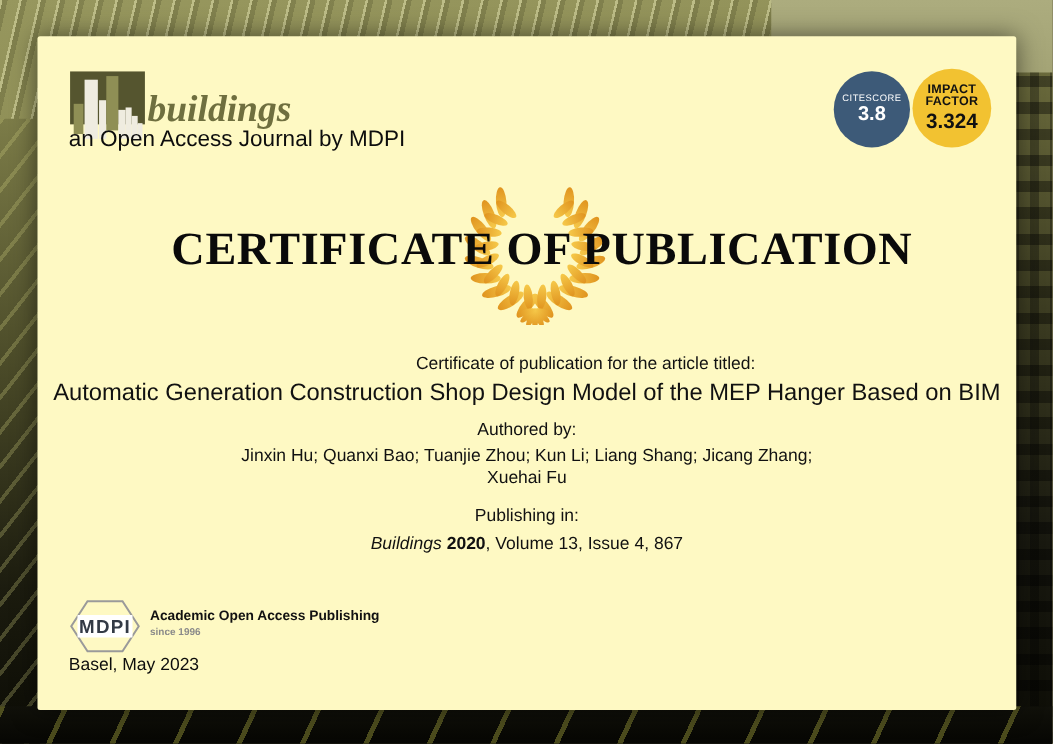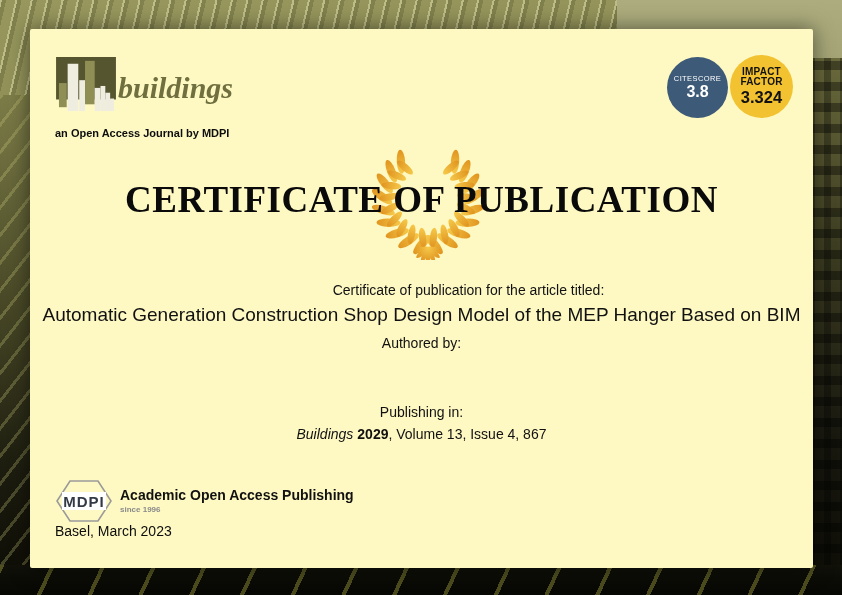--- a/index.html
+++ b/index.html
@@ -30,47 +30,47 @@
       repeating-linear-gradient(115deg,rgba(175,175,65,.40) 0 4px,rgba(0,0,0,0) 4px 46px),
       linear-gradient(180deg,#11110a,#060603);}
   
   .card{position:absolute;left:30px;top:29px;width:783px;height:539px;background:#fef9c3;
     border-radius:2px;box-shadow:0 0 20px rgba(0,0,0,.5);}
   .abs{position:absolute;}
   
   .logo-icon{left:25px;top:28px;width:62px;height:56px;}
   .journal-name{left:88px;top:44px;font-family:"Liberation Serif",serif;
     font-style:italic;font-weight:700;font-size:30px;color:var(--olive,#6f6f3f);line-height:1;}
-  .journal-tagline{left:25px;top:98px;font-size:11px;font-weight:700;color:#0d0d0d;}
+  .journal-tagline{left:25px;top:72px;font-size:18px;font-weight:400;color:#0d0d0d;}
   
   .circle{border-radius:50%;display:flex;flex-direction:column;align-items:center;justify-content:center;text-align:center;}
   .citescore{left:637px;top:28px;width:61px;height:61px;background:var(--citescore-bg,#3d5a78);color:#fff;}
   .citescore .lbl{font-size:7.5px;letter-spacing:.4px;}
   .citescore .val{font-size:16px;font-weight:700;line-height:1.1;}
   .impact{left:700px;top:26px;width:63px;height:63px;background:var(--impact-bg,#f2c231);color:#111;}
   .impact .lbl{font-size:10px;font-weight:700;line-height:1.05;letter-spacing:.2px;}
   .impact .val{font-size:16.5px;font-weight:700;line-height:1.15;}
   
   .wreath{left:323px;top:109px;width:150px;height:122px;z-index:1;}
-  .cert-title{left:0;top:152px;width:100%;text-align:center;z-index:2;
+  .cert-title{left:12px;top:152px;width:100%;text-align:center;z-index:2;
     font-family:"Liberation Serif",serif;font-weight:700;font-size:37px;letter-spacing:.5px;color:#0a0a0a;line-height:1;}
   
   .tline{left:0;width:100%;text-align:center;color:#111;font-size:14px;}
   .intro{top:253px;padding-left:47px;}
   .article{top:275px;font-size:19px;}
   .authored{top:306px;}
   .authors{top:327px;line-height:16.5px;}
   .published{top:375px;}
   .publine{top:397px;}
   .pub-journal{font-style:italic;}
   .pub-year{font-weight:700;margin-left:4px;}
   
   .mdpi-logo{left:25px;top:450px;width:58px;height:44px;}
   .pub-text{left:90px;top:458px;line-height:1.25;}
-  .pub-text .b{font-size:14px;font-weight:700;color:#111;}
+  .pub-text .b{font-size:11px;font-weight:700;color:#111;}
   .pub-text .s{font-size:8px;color:#8a8a8a;font-weight:bold;}
   .place-date{left:25px;top:494px;font-size:14px;font-weight:500;color:#0d0d0d;}
 </style>
 </head>
 <body>
 
 <div class="bg"></div>
 <div class="bg-top-stripes"></div>
 <div class="bg-top-right"></div>
 <div class="bg-right-building"></div>
@@ -164,29 +164,33 @@
         <ellipse rx="2.6" ry="8" transform="rotate(75) translate(0,7)"></ellipse>
       </g>
     </g>
   </svg>
 
   <div class="abs cert-title">CERTIFICATE OF PUBLICATION</div>
 
   <div class="abs tline intro">Certificate of publication for the article titled:</div>
   <div class="abs tline article">Automatic Generation Construction Shop Design Model of the MEP Hanger Based on BIM</div>
   <div class="abs tline authored">Authored by:</div>
+  <div class="abs tline authors">
+    <div>Jinxin Hu; Quanxi Bao; Tuanjie Zhou; Kun Li; Liang Shang; Jicang Zhang;</div>
+    <div>Xuehai Fu</div>
+  </div>
   <div class="abs tline published">Publishing in:</div>
   <div class="abs tline publine">
-    <span class="pub-journal">Buildings</span><span class="pub-year">2029</span><span>, Volume 13, Issue 4, 867</span>
+    <span class="pub-journal">Buildings</span><span class="pub-year">2020</span><span>, Volume 13, Issue 4, 867</span>
   </div>
 
   <svg class="abs mdpi-logo" viewBox="0 0 58 44">
     <polygon points="15,2 43,2 56,22 43,42 15,42 2,22" fill="none" stroke="#9a9a9a" stroke-width="1.6"></polygon>
     <rect x="7" y="13" width="44" height="18" fill="#ffffff"></rect>
     <text x="29" y="27.5" text-anchor="middle" font-family="Liberation Sans, sans-serif" font-size="15" font-weight="bold" letter-spacing="1" fill="#333a45">MDPI</text>
   </svg>
   <div class="abs pub-text">
     <div class="b">Academic Open Access Publishing</div>
     <div class="s">since 1996</div>
   </div>
-  <div class="abs place-date">Basel, March 2023</div>
+  <div class="abs place-date">Basel, May 2023</div>
 
 </div>
 
 </body></html>

